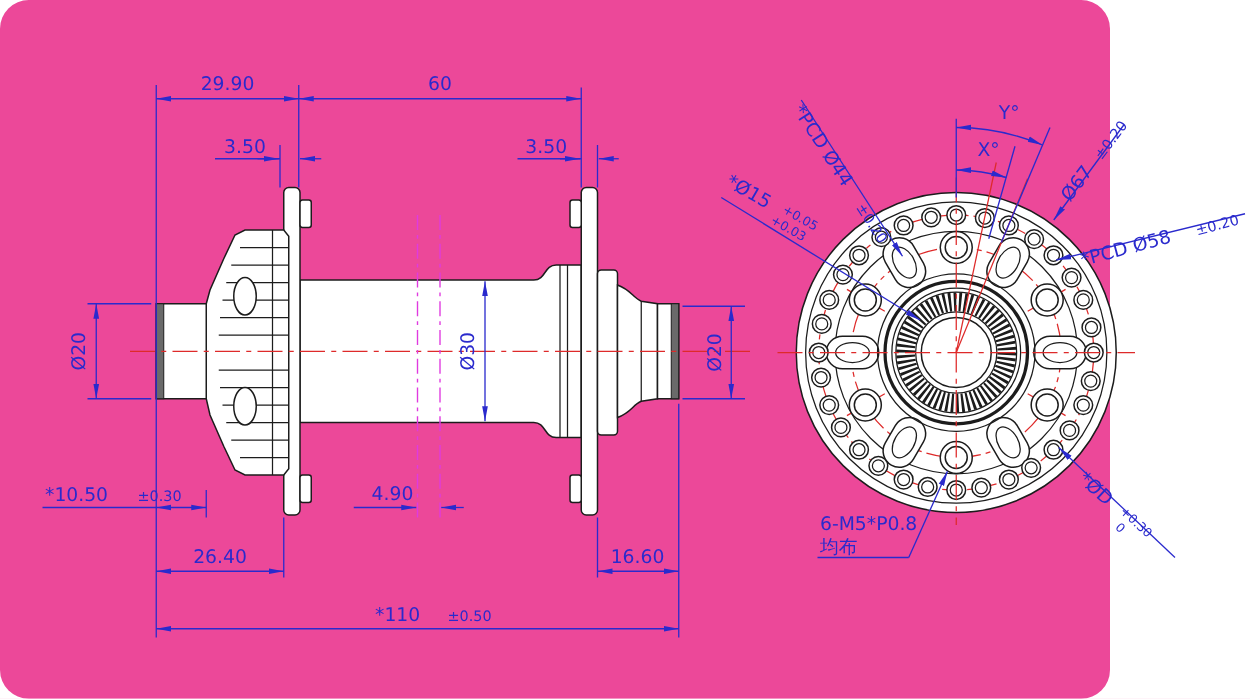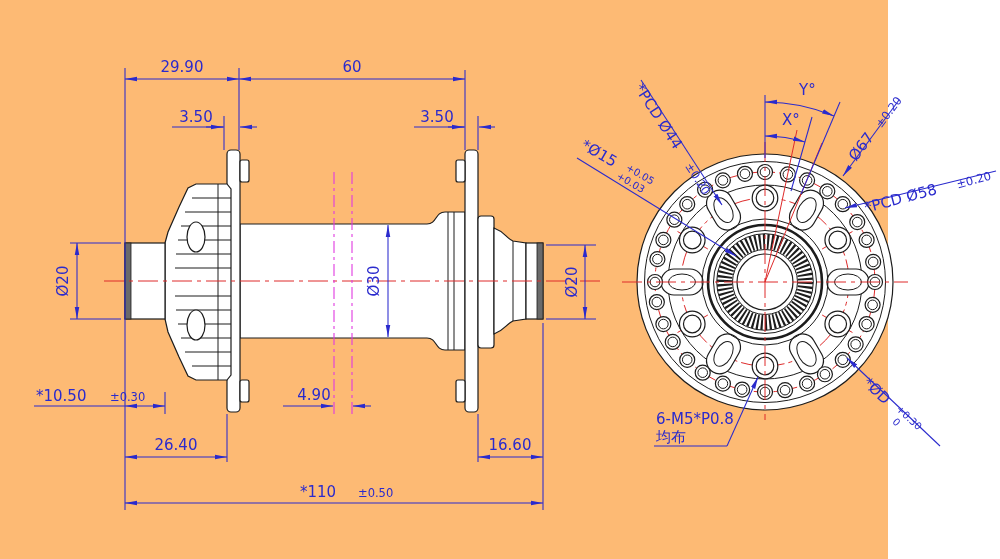--- a/index.html
+++ b/index.html
@@ -1,16 +1,16 @@
 <!DOCTYPE html>
 <html style="--dim: #2a2acd; --cl: #de2a2a; --mag: #e03ae0; --ink: #1c1c1c; --hatch: #6a6a6a;"><head>
 <meta charset="utf-8">
 <style>
   html,body{margin:0;padding:0;background:#fff;}
-  #stage{width:888px;height:559px;position:relative;background:#fdba74;}
+  #stage{width:888px;height:559px;position:relative;background:#ec4899;border-radius:23px;}
   svg{display:block;}
   .ink{stroke:var(--ink);fill:none;stroke-width:1.2;}
   .inkf{stroke:var(--ink);fill:#fff;stroke-width:1.2;}
   .thin{stroke-width:1;}
   .thick{stroke-width:2.6;}
   .dim{stroke:var(--dim);fill:none;stroke-width:1.05;}
   .cl{stroke:var(--cl);fill:none;stroke-width:1;stroke-dasharray:20 5 4 5;}
   .clr{stroke:var(--cl);fill:none;stroke-width:1;}
   .mag{stroke:var(--mag);fill:none;stroke-width:1.1;stroke-dasharray:12 4 3 4;}
   .hatch{fill:var(--hatch);stroke:var(--ink);stroke-width:0.8;}

